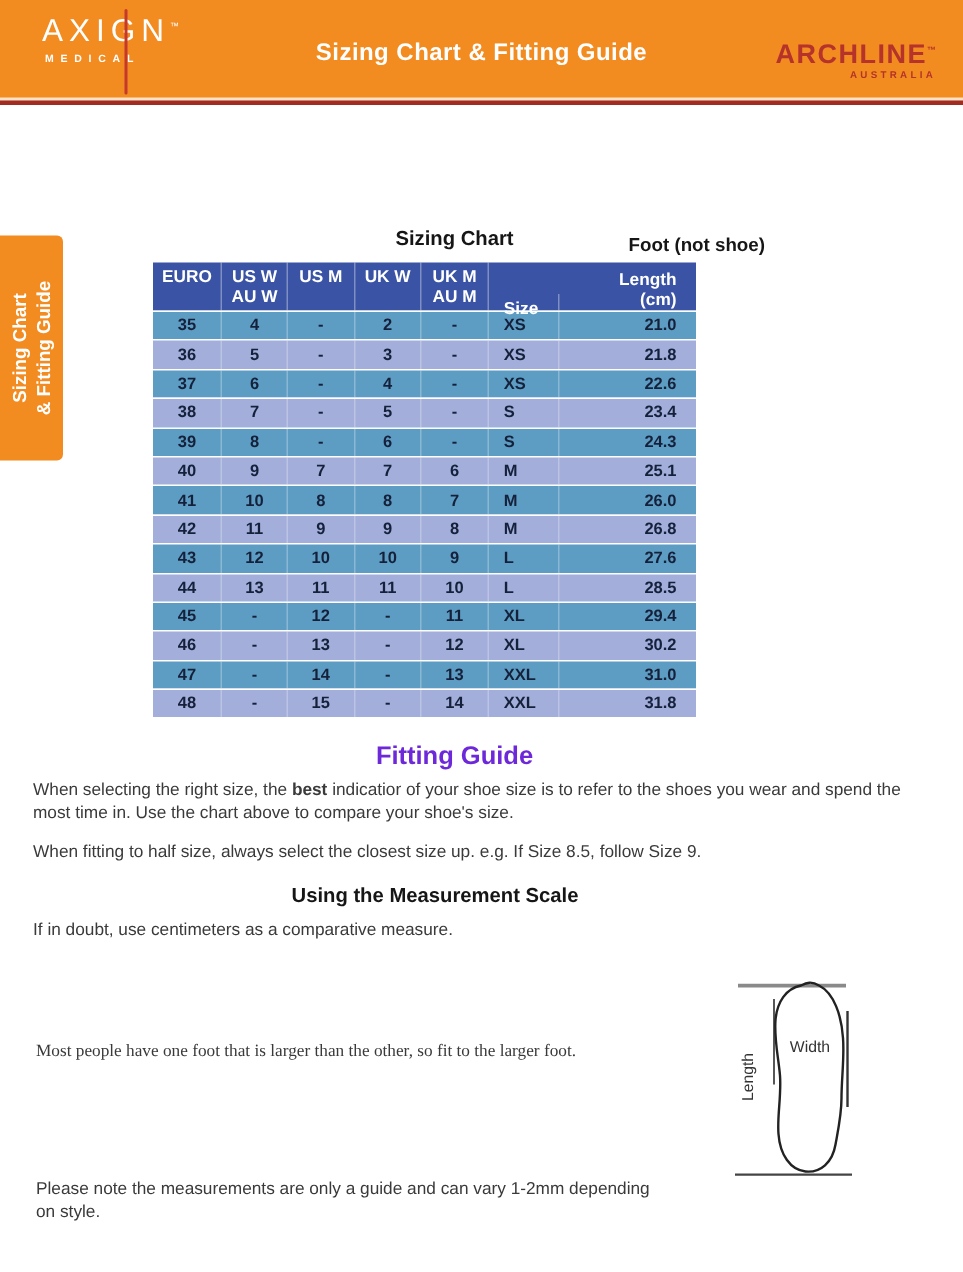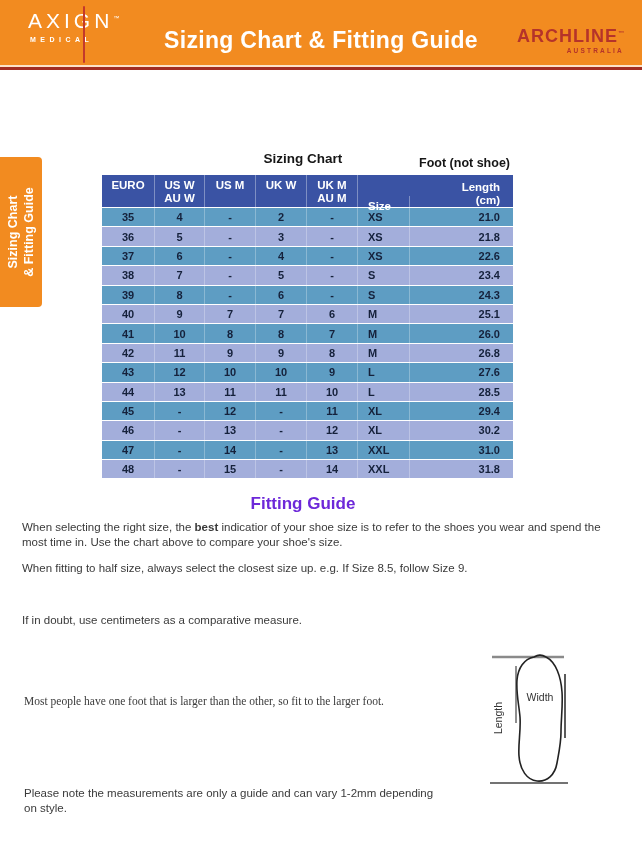--- a/index.html
+++ b/index.html
@@ -12,21 +12,21 @@
   .red-rule { position:absolute; top:67px; left:0; width:642px; height:3px; background:#A12C22; }
 
   .axign { position:absolute; left:28px; top:9px; color:#fff; }
   .axign-name { font-size:21px; letter-spacing:4px; font-weight:400; white-space:nowrap; }
   .axign-tm { font-size:6px; vertical-align:super; letter-spacing:0; }
   .axign-line { position:absolute; left:55px; top:-3px; width:2px; height:57px;
                 background:#C4392B; border-radius:2px; }
   .axign-sub { font-size:7px; letter-spacing:4.5px; font-weight:bold; margin-top:3px; margin-left:2px; white-space:nowrap; }
 
   .doc-title { position:absolute; left:50%; transform:translateX(-50%); top:27px;
-               color:#fff; font-weight:bold; font-size:23px; letter-spacing:.3px; white-space:nowrap; }
+               color:#fff; font-weight:bold; font-size:16px; letter-spacing:.3px; white-space:nowrap; }
 
   .archline { position:absolute; right:18px; top:26px; text-align:right; color:#B5332A; }
   .archline-name { font-size:18px; font-weight:bold; letter-spacing:1px; white-space:nowrap; }
   .archline-tm { font-size:6px; vertical-align:super; letter-spacing:0; }
   .archline-sub { font-size:6.5px; letter-spacing:2.2px; font-weight:bold; }
 
   
   .side-tab { position:absolute; left:0; top:157px; width:42px; height:150px;
               background:#F28B20; border-radius:0 4px 4px 0; }
   .side-tab-text { position:absolute; left:-54px; top:54px; width:150px; height:42px;
@@ -36,21 +36,21 @@
   
   .h-sizing { position:absolute; top:151px; left:303px; transform:translateX(-50%);
               font-size:13.5px; font-weight:bold; color:#161616; white-space:nowrap; }
   .h-foot { position:absolute; top:156px; right:132px; font-size:12.5px; font-weight:bold; color:#161616; white-space:nowrap; }
   .fg-heading { position:absolute; top:494px; left:303px; transform:translateX(-50%);
                 font-size:17px; font-weight:bold; color:#6d28d9; white-space:nowrap; }
   .ms-heading { position:absolute; top:589px; left:290px; transform:translateX(-50%);
                 font-size:13.5px; font-weight:bold; color:#161616; white-space:nowrap; }
 
   
-  .sizing-table { position:absolute; left:102px; top:175px; width:411px; }
+  .sizing-table { position:absolute; left:102px; top:175px; width:362px; }
   .thead { display:flex; background:#3A53A4; height:32px; color:#fff; }
   .thcell { display:flex; flex-direction:column; align-items:center; padding-top:4px;
             font-size:11.5px; font-weight:bold; line-height:13px;
             border-right:1px solid rgba(255,255,255,.35); }
   .thead .thcell:last-child { border-right:none; }
   .trow { display:flex; height:19.4px; border-top:1px solid #fff; }
   .trow.teal { background:#5E9DC3; }
   .trow.light { background:#A3AEDB; }
   .tcell { display:flex; align-items:center; justify-content:center;
            font-size:11px; font-weight:bold; color:#15213B;
@@ -263,20 +263,21 @@
           <div class="tcell c5">XXL</div>
           <div class="tcell c6">31.8</div>
         </div>
       </div>
   </div>
 
   <div class="fg-heading">Fitting Guide</div>
   <p class="p" id="p1"><span>When selecting the right size, the </span><b>best</b><span> indicatior of your shoe size is to refer to the shoes you wear and spend the most time in. Use the chart above to compare your shoe's size.</span></p>
   <p class="p" id="p2">When fitting to half size, always select the closest size up. e.g. If Size 8.5, follow Size 9.</p>
 
+  <div class="ms-heading">Using the Measurement Scale</div>
   <p class="p" id="p3">If in doubt, use centimeters as a comparative measure.</p>
   <p class="p" id="p5">Most people have one foot that is larger than the other, so fit to the larger foot.</p>
   <p class="p" id="p7">Please note the measurements are only a guide and can vary 1-2mm depending on style.</p>
 
   <svg class="foot-diagram" width="112" height="152" viewBox="0 0 112 152">
     <line x1="4" y1="11" x2="76" y2="11" stroke="#8a8a8a" stroke-width="2.5"></line>
     <line x1="2" y1="137" x2="80" y2="137" stroke="#444" stroke-width="1.5"></line>
     <line x1="28" y1="20" x2="28" y2="77" stroke="#444" stroke-width="1.2"></line>
     <line x1="77" y1="28" x2="77" y2="92" stroke="#333" stroke-width="1.6"></line>
     <path d="M46,11 C36,13 30,22 29,34 C28,47 31,59 32,71 C33,85 30,98 31,110 C32,124 39,134 49,135 C59,136 67,129 69,117 C71,106 73,97 73,86 C73,73 75,59 74,46 C73,31 68,16 58,11 C53,8 50,9 46,11 Z" fill="none" stroke="#222" stroke-width="1.6"></path>

